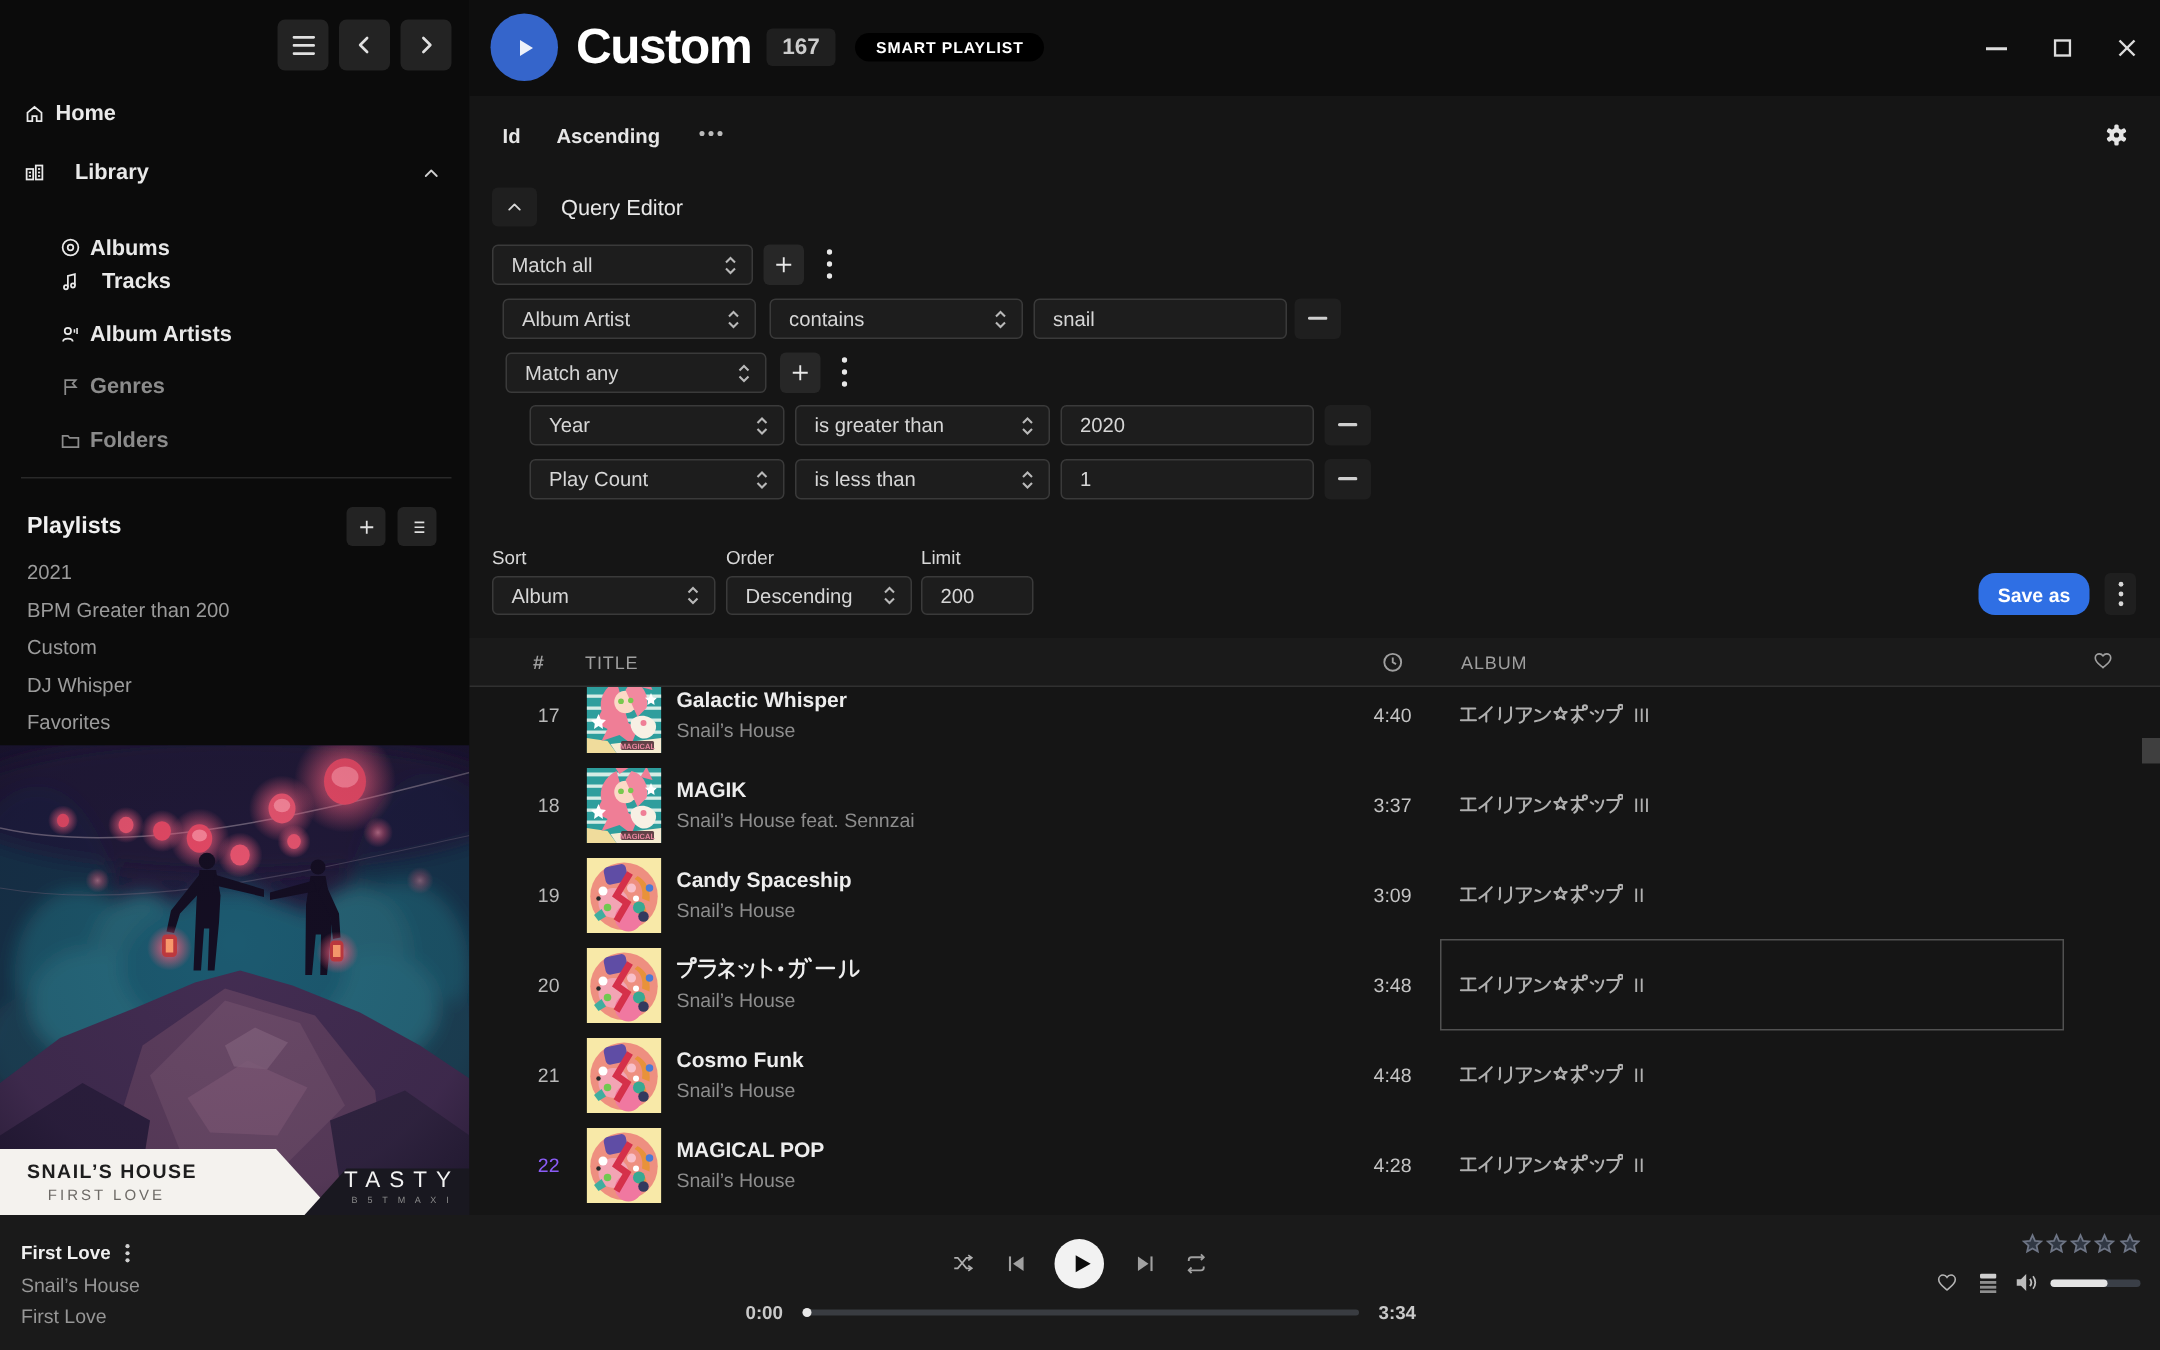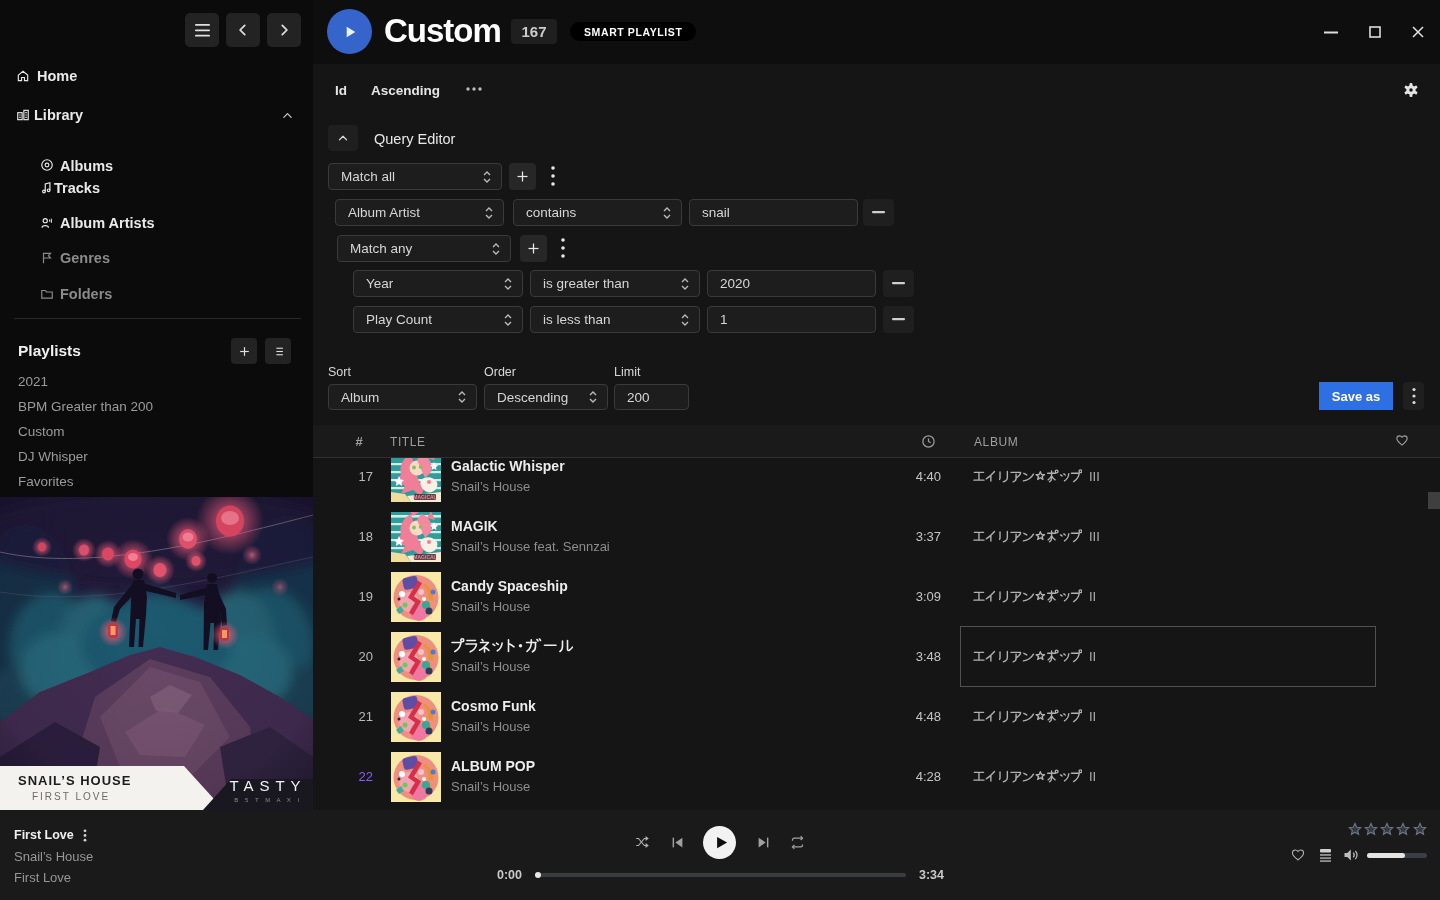--- a/index.html
+++ b/index.html
@@ -99,40 +99,40 @@
   <div class="abs" style="left:16px;top:108px;width:280px;height:14px;display:flex;align-items:center">
     <svg class="ic" width="14" height="14" viewBox="0 0 24 24" fill="none" stroke="#e9e9e9" stroke-width="2">
         <rect x="3" y="8" width="7.5" height="12"></rect>
         <rect x="13.5" y="4" width="7.5" height="16"></rect>
         <line x1="5.5" y1="12" x2="8" y2="12"></line>
         <line x1="5.5" y1="16" x2="8" y2="16"></line>
         <line x1="16" y1="8" x2="18.5" y2="8"></line>
         <line x1="16" y1="12" x2="18.5" y2="12"></line>
         <line x1="16" y1="16" x2="18.5" y2="16"></line>
       </svg>
-    <span class="navtxt" style="margin-left:4px">Library</span>
+    <span class="navtxt" style="margin-left:20px">Library</span>
   </div>
   <svg class="abs ic" style="left:282px;top:110px" width="11" height="11" viewBox="0 0 24 24" fill="none" stroke="#cfcfcf" stroke-width="2.6" stroke-linecap="round" stroke-linejoin="round">
       <polyline points="4,16 12,8 20,16"></polyline>
     </svg>
 
   <div class="abs" style="left:40px;top:158px;width:260px;height:14px;display:flex;">
     <svg class="ic" width="14" height="14" viewBox="0 0 24 24" fill="none" stroke="#e9e9e9" stroke-width="2">
         <circle cx="12" cy="12" r="9"></circle>
         <circle cx="12" cy="12" r="3.2"></circle>
       </svg>
     <span class="navtxt" style="margin-left:6px">Albums</span>
   </div>
   <div class="abs" style="left:40px;top:181px;width:260px;height:14px;display:flex;align-items:center">
     <svg class="ic" width="14" height="14" viewBox="0 0 24 24" fill="none" stroke="#e9e9e9" stroke-width="2">
         <path d="M9 18 V5 l8 -2 v13"></path>
         <circle cx="6.8" cy="18" r="2.3"></circle>
         <circle cx="14.8" cy="16" r="2.3"></circle>
       </svg>
-    <span class="navtxt" style="margin-left:0">Tracks</span>
+    <span class="navtxt" style="margin-left:14px">Tracks</span>
   </div>
   <div class="abs" style="left:40px;top:216px;width:260px;height:14px;display:flex;align-items:center">
     <svg class="ic" width="14" height="14" viewBox="0 0 24 24" fill="none" stroke="#e9e9e9" stroke-width="2">
         <circle cx="9" cy="8" r="3.6"></circle>
         <path d="M3.5 20 c0 -4.5 11 -4.5 11 0"></path>
         <path d="M16.5 6 v4" stroke-width="1.8"></path>
         <path d="M19.5 4.5 v7" stroke-width="1.8"></path>
       </svg>
     <span class="navtxt" style="margin-left:6px">Album Artists</span>
   </div>
@@ -446,21 +446,21 @@
           <polyline points="2,8.5 5,11.5 8,8.5"></polyline>
         </svg>
       </span></div>
   <div class="sel" style="left:171px;top:384px;width:124px;height:26px">Descending<span class="chev">
         <svg class="ic" width="10" height="13" viewBox="0 0 10 13" fill="none" stroke="#b9b9b9" stroke-width="1.4">
           <polyline points="2,4.5 5,1.5 8,4.5"></polyline>
           <polyline points="2,8.5 5,11.5 8,8.5"></polyline>
         </svg>
       </span></div>
   <div class="inp" style="left:301px;top:384px;width:75px;height:26px">200</div>
-  <div class="abs" style="left:1006px;top:382px;width:74px;height:28px;background:#2f6fe4;border-radius:0;display:flex;align-items:center;justify-content:center;color:#fff;font-size:13px;font-weight:bold">Save as</div>
+  <div class="abs" style="left:1006px;top:382px;width:74px;height:28px;background:#2f6fe4;border-radius:11px;display:flex;align-items:center;justify-content:center;color:#fff;font-size:13px;font-weight:bold">Save as</div>
   <div class="abs" style="left:1090px;top:382px;width:21px;height:28px;background:#1f1f1f;border-radius:4px;display:flex;align-items:center;justify-content:center">
     <svg class="ic" width="4" height="18" viewBox="0 0 4 18">
         <g fill="#d8d8d8">
           <circle cx="2" cy="2.5" r="1.6"></circle>
           <circle cx="2" cy="9" r="1.6"></circle>
           <circle cx="2" cy="15.5" r="1.6"></circle>
         </g>
       </svg>
   </div>
 
@@ -660,21 +660,21 @@
               <circle cx="11" cy="22" r="3" fill="#fff"></circle>
               <circle cx="14" cy="33" r="2.5" fill="#6fc94f"></circle>
               <circle cx="35" cy="33" r="4" fill="#37a893"></circle>
               <circle cx="38" cy="39" r="3.5" fill="#333a5e"></circle>
               <circle cx="42" cy="20" r="2.5" fill="#4b7bd4"></circle>
               <circle cx="30" cy="20" r="3" fill="#f8c0ca"></circle>
               <circle cx="8" cy="27" r="1.5" fill="#2b2b2b"></circle>
               <circle cx="33" cy="27" r="2" fill="#fff"></circle>
               <path d="M5 38 L10 34 L13 39 L8 42 Z" fill="#3fae9f"></path>
             </svg></div>
-          <div class="abs rowtitle" style="left:138px;top:11px">ALBUM POP</div>
+          <div class="abs rowtitle" style="left:138px;top:11px">MAGICAL POP</div>
           <div class="abs rowsub" style="left:138px;top:32px">Snail’s House</div>
           <div class="abs" style="left:570px;top:22px;width:58px;text-align:right;color:#c4c4c4;font-size:13px">4:28</div>
           <div class="abs" style="left:660px;top:21px;height:17px;display:flex;align-items:center">
             <svg width="109" height="15" viewBox="0 0 119 16" style="margin-right:7px">
               <use href="#kalbum" stroke="#b0b0b0" stroke-width="1.5"></use>
             </svg>
             <span style="color:#b0b0b0;font-size:13px">II</span>
           </div>
         </div>
       </div>

